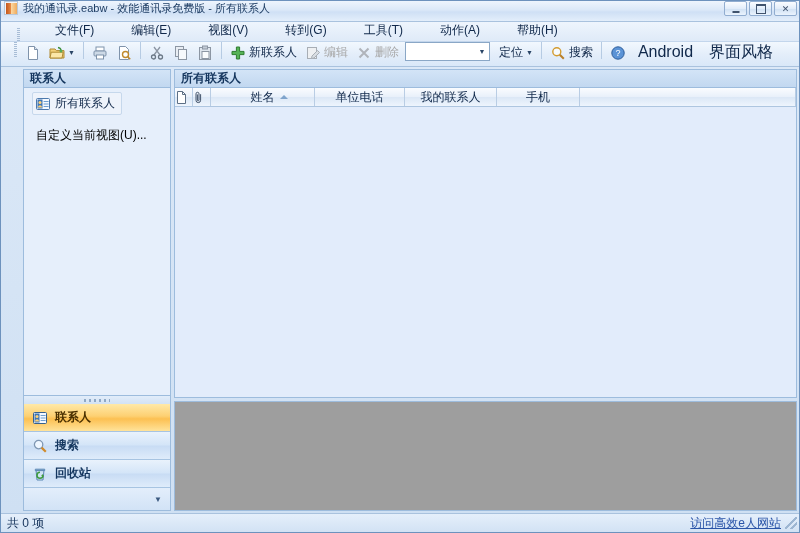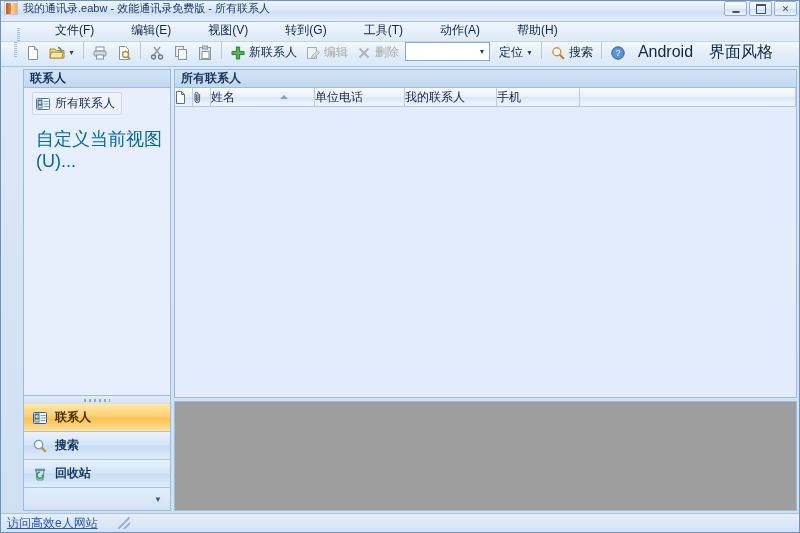--- a/index.html
+++ b/index.html
@@ -217,22 +217,22 @@
     cursor: default;
   }
   .tree-item.selected {
     background: #eef3fb;
     border-color: #c6d8ec;
   }
   .tree-item .ico { margin-right: 4px; }
   #custom-view-link {
     display: block;
     margin: 12px 0 0 12px;
-    font-size: 18px;
-    color: #0369a1;
+    font-size: 12px;
+    color: #000000;
     text-decoration: none;
     cursor: default;
   }
 
   
   #nav-splitter {
     height: 8px; flex: 0 0 8px;
     display: flex; align-items: center; justify-content: center;
     background: linear-gradient(to bottom,#e2edfa,#d2e2f4);
     border-left: 1px solid #9dbcdd;
@@ -297,21 +297,21 @@
     min-height: 0;
   }
   #col-header {
     height: 19px; flex: 0 0 19px;
     display: flex;
     background: linear-gradient(to bottom,#fafcff 0%,#e8f0fa 50%,#dbe7f6 51%,#eef5fd 100%);
     border-bottom: 1px solid #aec6e0;
   }
   .col {
     border-right: 1px solid #b9cde4;
-    display: flex; align-items: center; justify-content: flex-start;
+    display: flex; align-items: center; justify-content: center;
     font-size: 12px; color: #10284a;
     position: relative;
     white-space: nowrap; overflow: hidden;
     cursor: default;
   }
   .col .sort-asc {
     position: absolute; right: 26px;
     width: 0; height: 0;
     border-left: 4px solid transparent;
     border-right: 4px solid transparent;
@@ -332,21 +332,21 @@
     height: 19px; flex: 0 0 19px;
     background: linear-gradient(to bottom,#e5effb,#d2e2f4);
     border-top: 1px solid #a9c2de;
     display: flex; align-items: center;
     padding: 0 2px 0 6px;
     font-size: 12px; color: #14325a;
   }
   #status-left { flex: 1 1 auto; white-space: nowrap; }
   #status-link {
     color: #2b55a8; text-decoration: underline;
-    margin-right: 20px; white-space: nowrap; cursor: default;
+    margin-right: 4px; white-space: nowrap; cursor: default;
   }
   #resize-grip {
     width: 12px; height: 12px; flex: 0 0 12px;
     background:
       linear-gradient(135deg,transparent 45%,#9db6d2 45%,#9db6d2 55%,transparent 55%),
       linear-gradient(135deg,transparent 70%,#9db6d2 70%,#9db6d2 80%,transparent 80%);
   }
 </style>
 </head>
 <body>
@@ -637,17 +637,18 @@
 
         <div id="list-rows"></div>
       </div>
 
       <div id="preview-splitter"></div>
       <div id="preview-pane"></div>
     </div>
   </div>
 
   <div id="statusbar">
+    <div id="status-left">共 0 项</div>
     <div id="status-link">访问高效e人网站</div>
     <div id="resize-grip"></div>
   </div>
 
 </div>
 
 </body></html>

